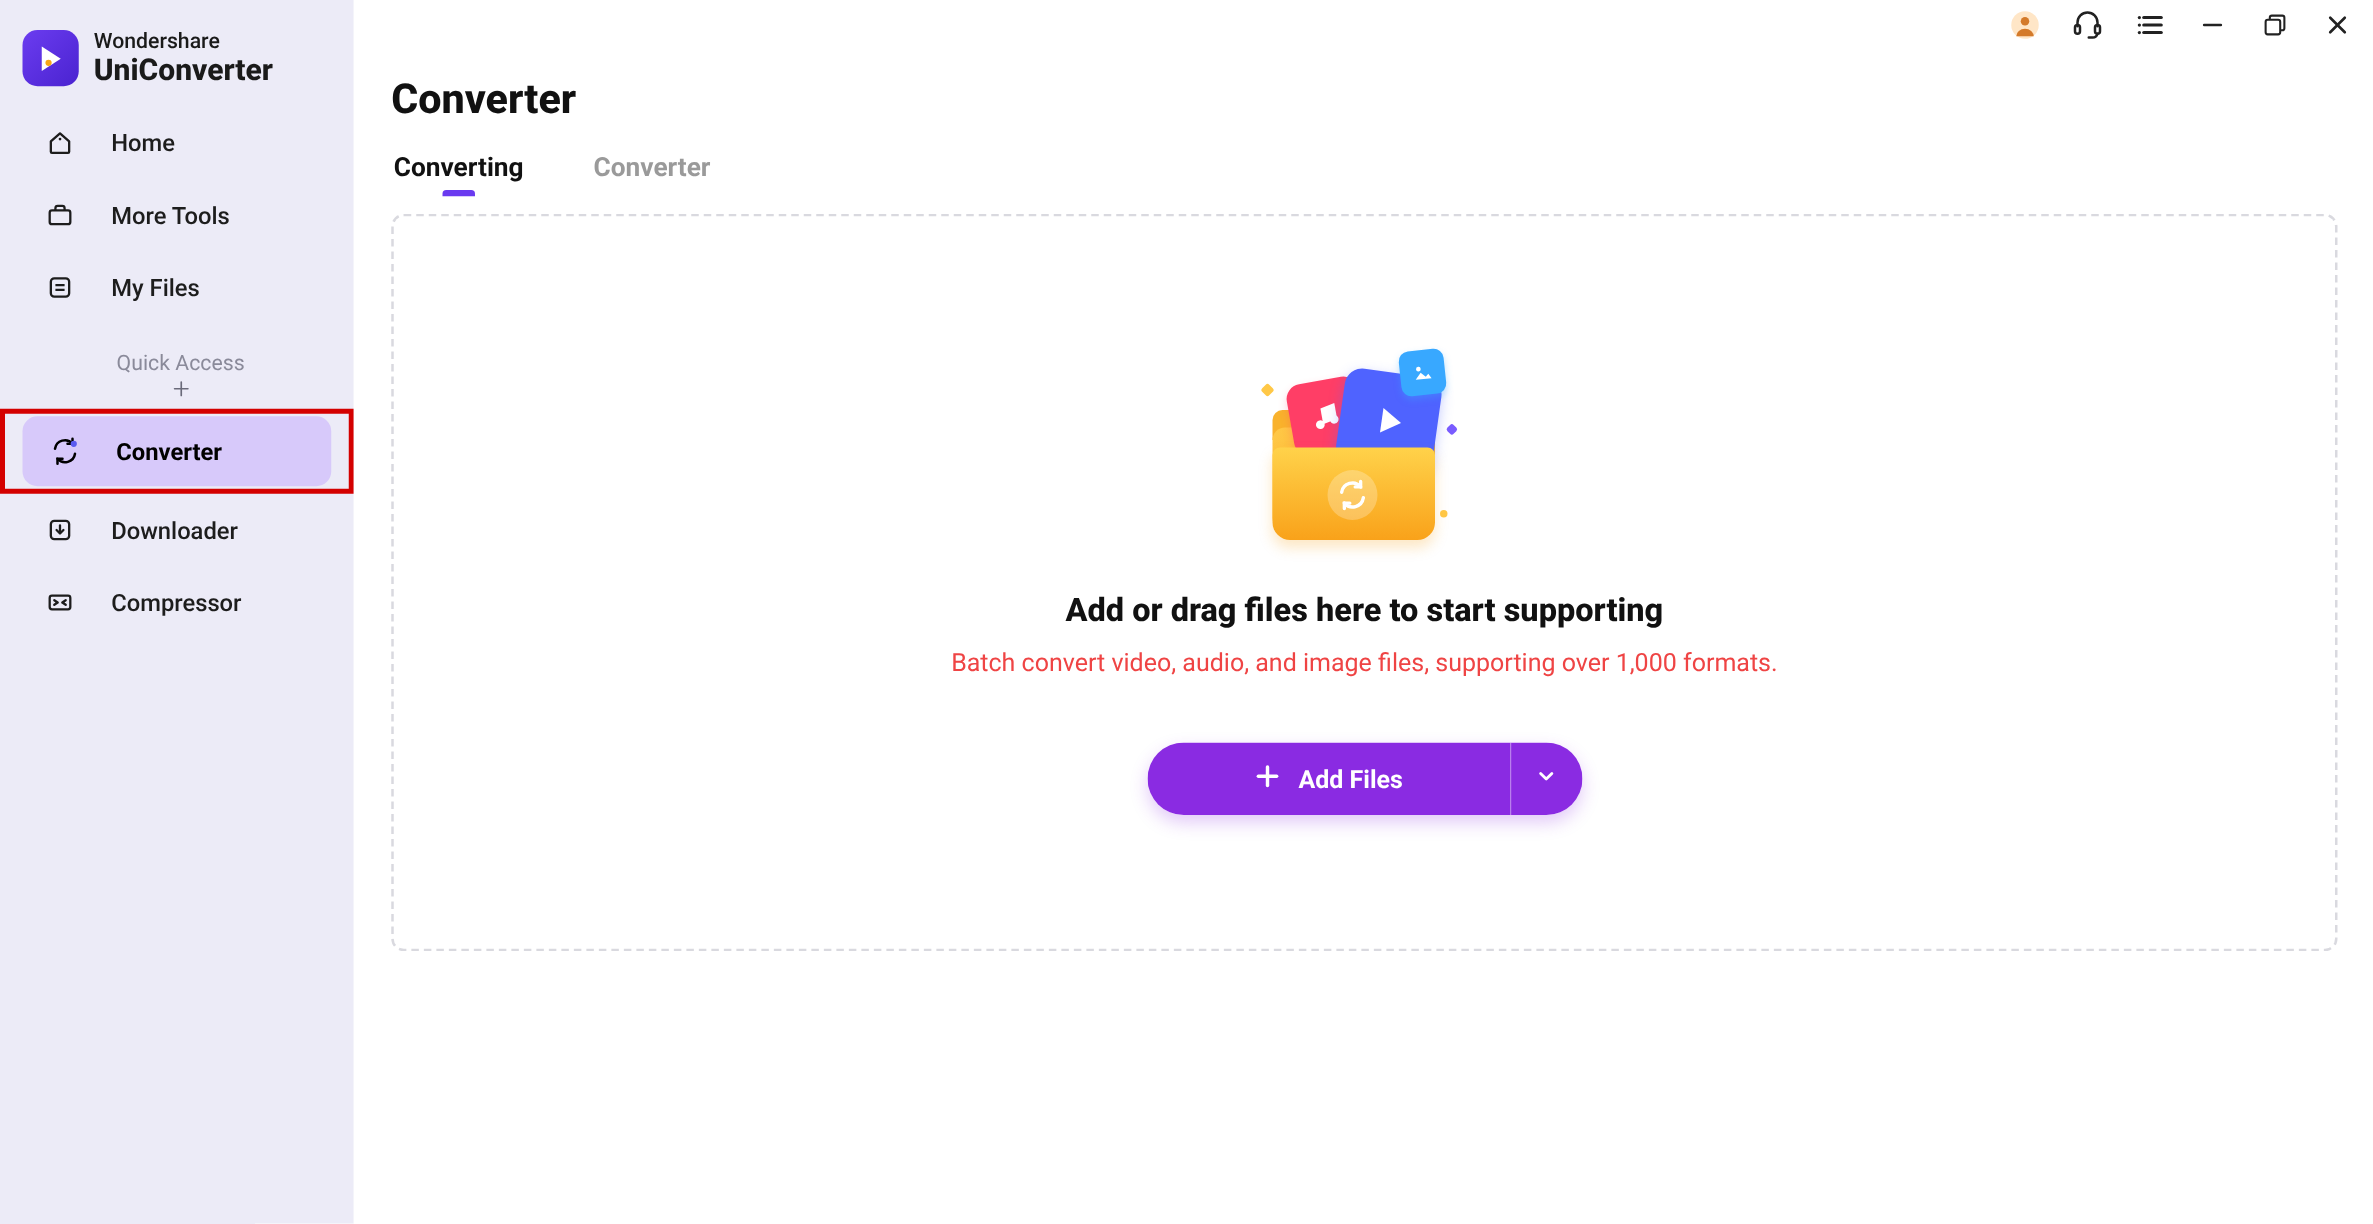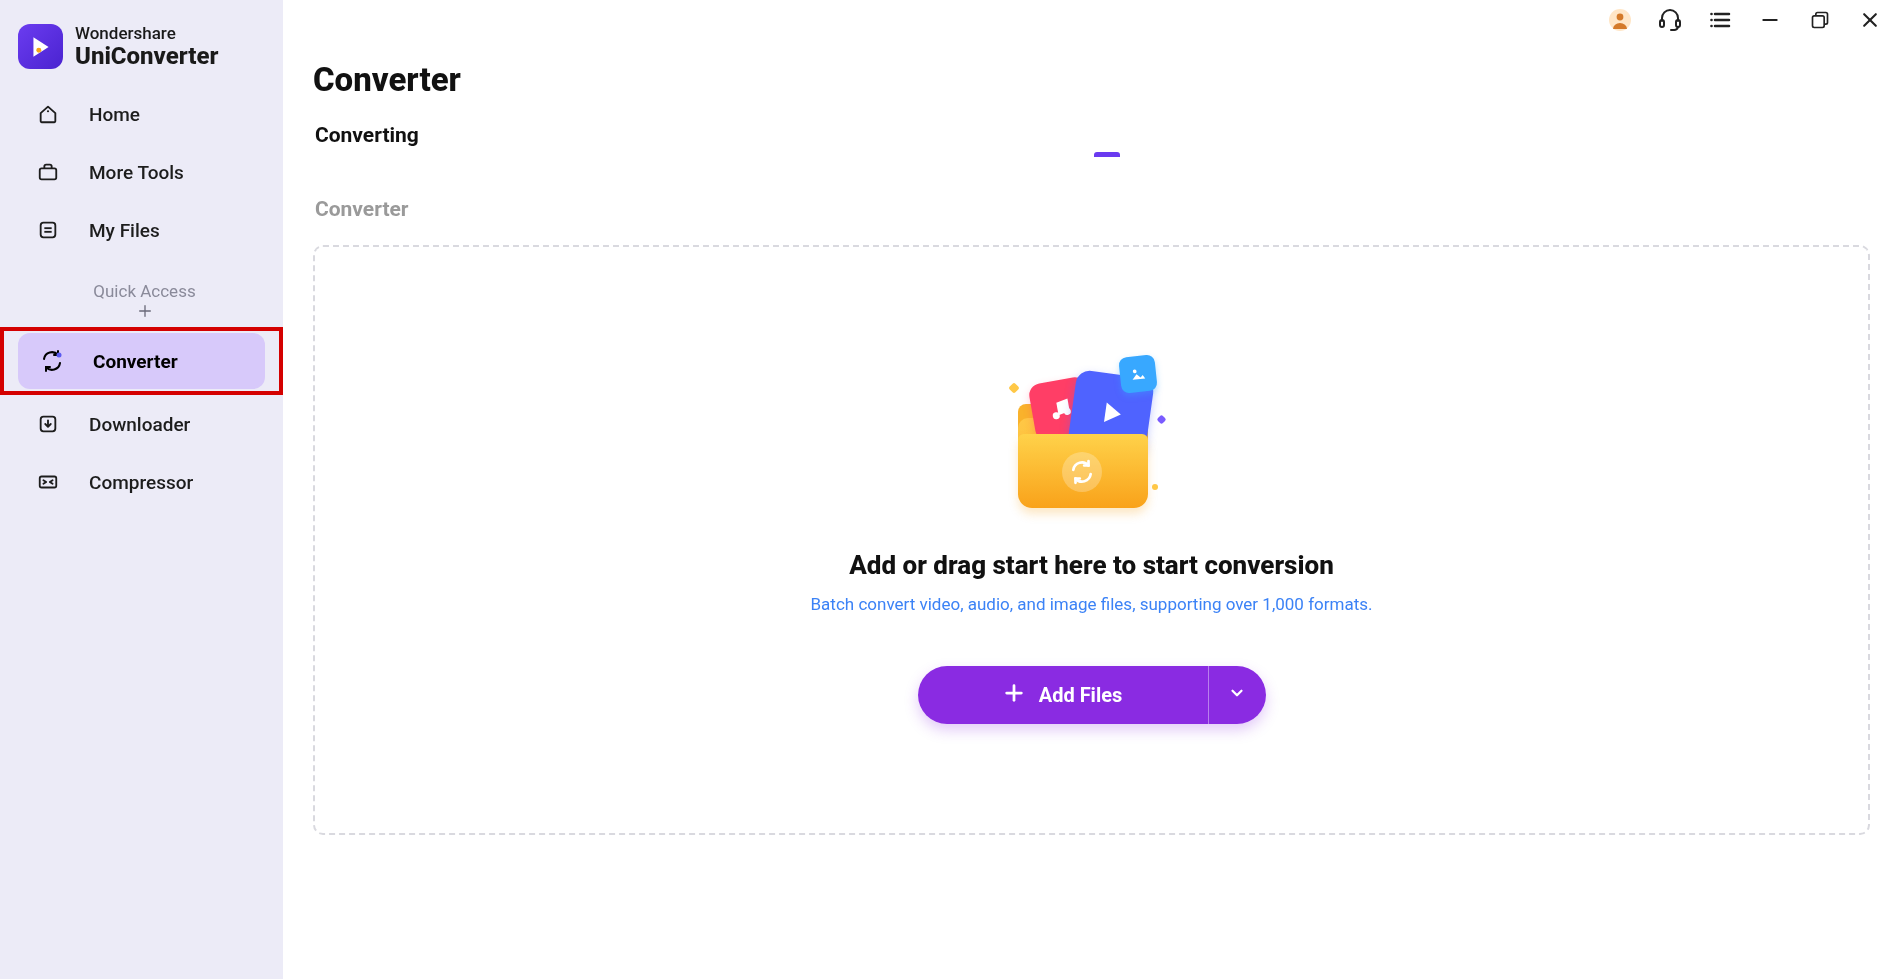--- a/index.html
+++ b/index.html
@@ -24,42 +24,42 @@
 .highlight-box { border: 4px solid #d40000; margin: 0 0 0 0; padding: 2px 10px; }
 .highlight-box .nav-item { margin: 0 4px; }
 
 
 .main { flex: 1; display: flex; flex-direction: column; background: #fff; position: relative; }
 .titlebar { height: 40px; display: flex; align-items: center; justify-content: flex-end; padding: 0 10px; gap: 14px; }
 .titlebar-btn { width: 36px; height: 36px; display: flex; align-items: center; justify-content: center; cursor: pointer; color: #222; }
 
 .page-title { font-size: 33px; font-weight: 800; color: #111; padding: 20px 0 0 30px; }
 
-.tabs { display: flex; gap: 40px; padding: 24px 0 0 32px; flex-direction: column; }
+.tabs { display: flex; gap: 56px; padding: 24px 0 0 32px; }
 .tab { font-size: 21px; font-weight: 700; color: #9a9a9a; cursor: pointer; position: relative; padding-bottom: 10px; }
 .tab.active { color: #111; }
 .tab.active::after { content: ""; position: absolute; left: 50%; bottom: 0; transform: translateX(-50%); width: 26px; height: 5px; border-radius: 3px 3px 0 0; background: #6a3af0; }
 
 .dropzone { margin: 14px 28px 0 30px; height: 590px; border: 2px dashed #d9d9df; border-radius: 10px; display: flex; flex-direction: column; align-items: center; justify-content: center; gap: 8px; }
 
 .drop-illustration { width: 180px; height: 170px; position: relative; margin-bottom: 6px; }
 
 .folder-back  { position:absolute; left:16px; top:62px; width:130px; height:86px; background: linear-gradient(135deg,#ffc847,#f7a617); border-radius: 10px 10px 14px 14px; }
 .folder-tab   { position:absolute; left:16px; top:48px; width:52px; height:24px; background:#f9b22c; border-radius: 8px 8px 0 0; }
 .folder-front { position:absolute; left:16px; top:78px; width:130px; height:74px; background: linear-gradient(180deg,#ffd24a,#f9a21a); border-radius: 6px 6px 14px 14px; box-shadow: 0 6px 10px rgba(249,162,26,.25); }
 .sync-badge   { position:absolute; left:60px; top:96px; width:40px; height:40px; border-radius:50%; background:rgba(255,255,255,.25); display:flex; align-items:center; justify-content:center; }
 .card-music   { position:absolute; left:30px; top:24px; width:58px; height:58px; border-radius:12px; background:#ff3e66; transform:rotate(-10deg); display:flex; align-items:center; justify-content:center; box-shadow:0 4px 8px rgba(255,62,102,.3);}
 .card-video   { position:absolute; left:70px; top:18px; width:78px; height:78px; border-radius:14px; background:#4f63ff; transform:rotate(8deg); display:flex; align-items:center; justify-content:center; box-shadow:0 4px 10px rgba(79,99,255,.35);}
 .card-image   { position:absolute; left:118px; top:0px; width:36px; height:36px; border-radius:8px; background:#38a8ff; transform:rotate(-6deg); display:flex; align-items:center; justify-content:center; box-shadow:0 3px 6px rgba(56,168,255,.35);}
 .spark1 { position:absolute; left:8px;  top:28px; width:8px; height:8px; background:#ffc847; border-radius:2px; transform:rotate(45deg);}
 .spark2 { position:absolute; left:156px; top:60px; width:7px; height:7px; background:#7a5cff; border-radius:2px; transform:rotate(45deg);}
 .spark3 { position:absolute; left:150px; top:128px; width:6px; height:6px; background:#ffc847; border-radius:50%;}
 
 .drop-heading { font-size: 26px; font-weight: 800; color: #111; margin-top: 10px; }
-.drop-sub     { font-size: 17px; color: #3b82f6; margin-top: 6px; }
+.drop-sub     { font-size: 20px; color: #ef4444; margin-top: 6px; }
 
 .add-files { margin-top: 44px; display: flex; height: 58px; border-radius: 30px; overflow: hidden; box-shadow: 0 6px 14px rgba(138,43,226,.25); }
 .add-files-main { display:flex; align-items:center; justify-content:center; gap:14px; width: 290px; background:#8a2be2; color:#ffffff; font-size:20px; font-weight:700; cursor:pointer; }
 .add-files-dd   { width: 58px; background:#8a2be2; border-left:1px solid rgba(255,255,255,.4); display:flex; align-items:center; justify-content:center; cursor:pointer; color:#fff; }
 </style>
 </head>
 <body>
 
 <aside class="sidebar">
 
@@ -244,21 +244,21 @@
       <div class="sync-badge">
         <svg width="26" height="26" viewBox="0 0 24 24" fill="none" stroke="#fff" stroke-width="2.5" stroke-linecap="round">
             <path d="M4 10 A8 8 0 0 1 18 6"></path>
             <polyline points="18 2 18 6 14 6"></polyline>
             <path d="M20 14 A8 8 0 0 1 6 18"></path>
             <polyline points="6 22 6 18 10 18"></polyline>
           </svg>
       </div>
     </div>
 
-    <div class="drop-heading">Add or drag start here to start conversion</div>
+    <div class="drop-heading">Add or drag files here to start supporting</div>
     <div class="drop-sub">Batch convert video, audio, and image files, supporting over 1,000 formats.</div>
 
     <div class="add-files">
       <div class="add-files-main">
         <span>
           <svg width="22" height="22" viewBox="0 0 24 24" fill="none" stroke="#fff" stroke-width="3" stroke-linecap="round">
               <line x1="12" y1="4" x2="12" y2="20"></line>
               <line x1="4" y1="12" x2="20" y2="12"></line>
             </svg>
         </span>

